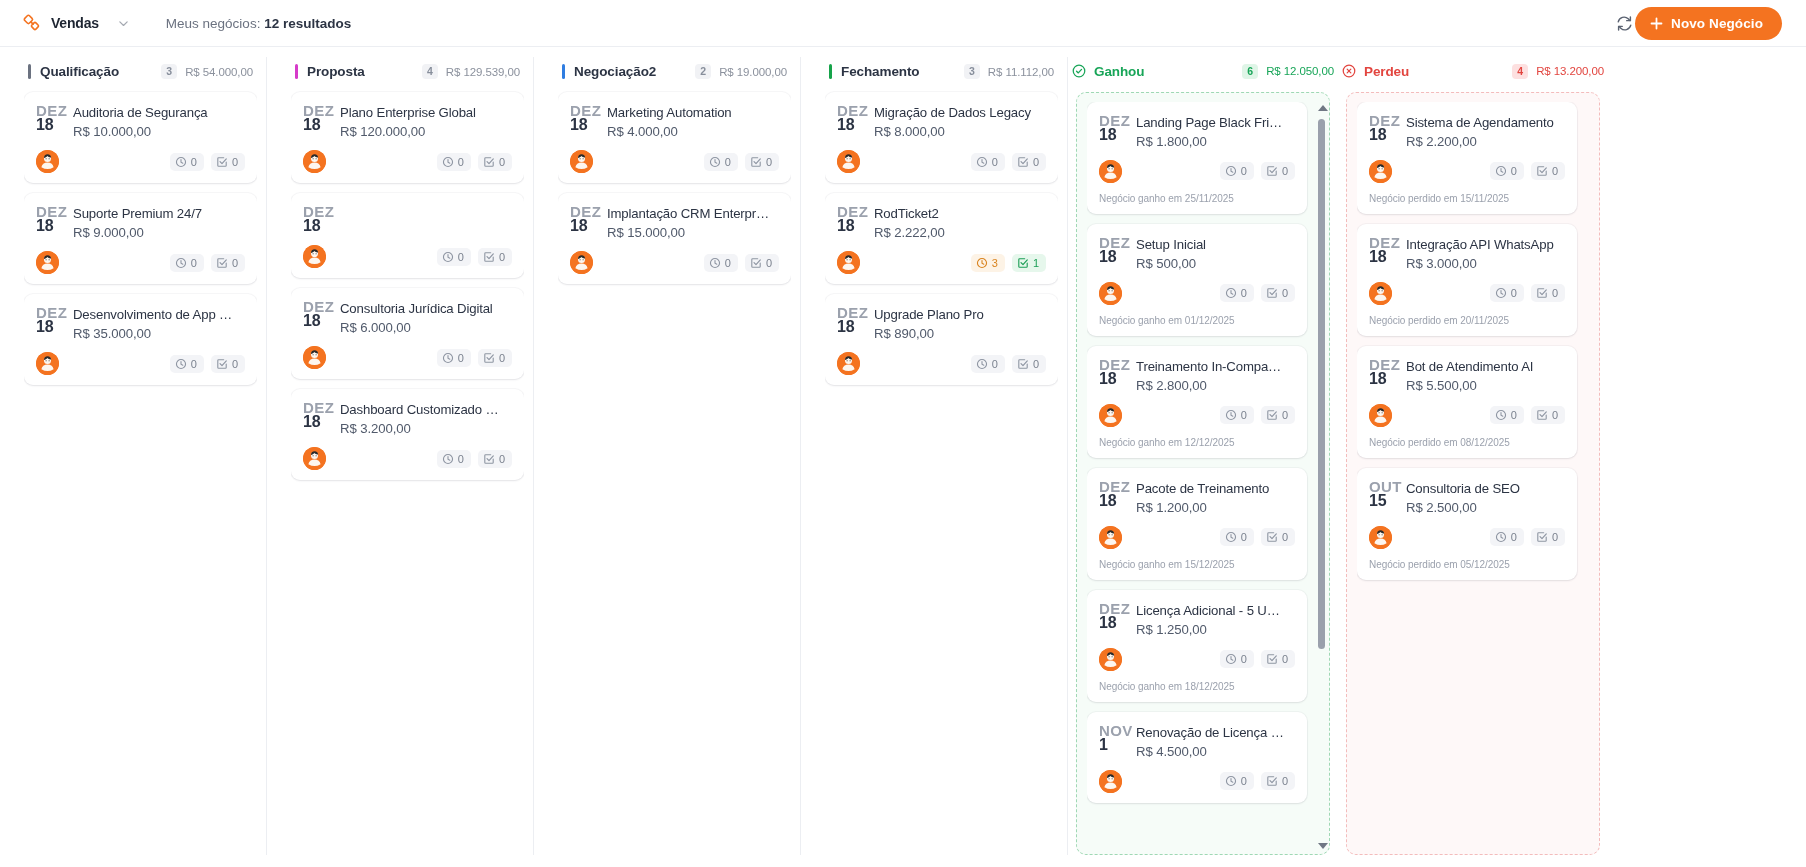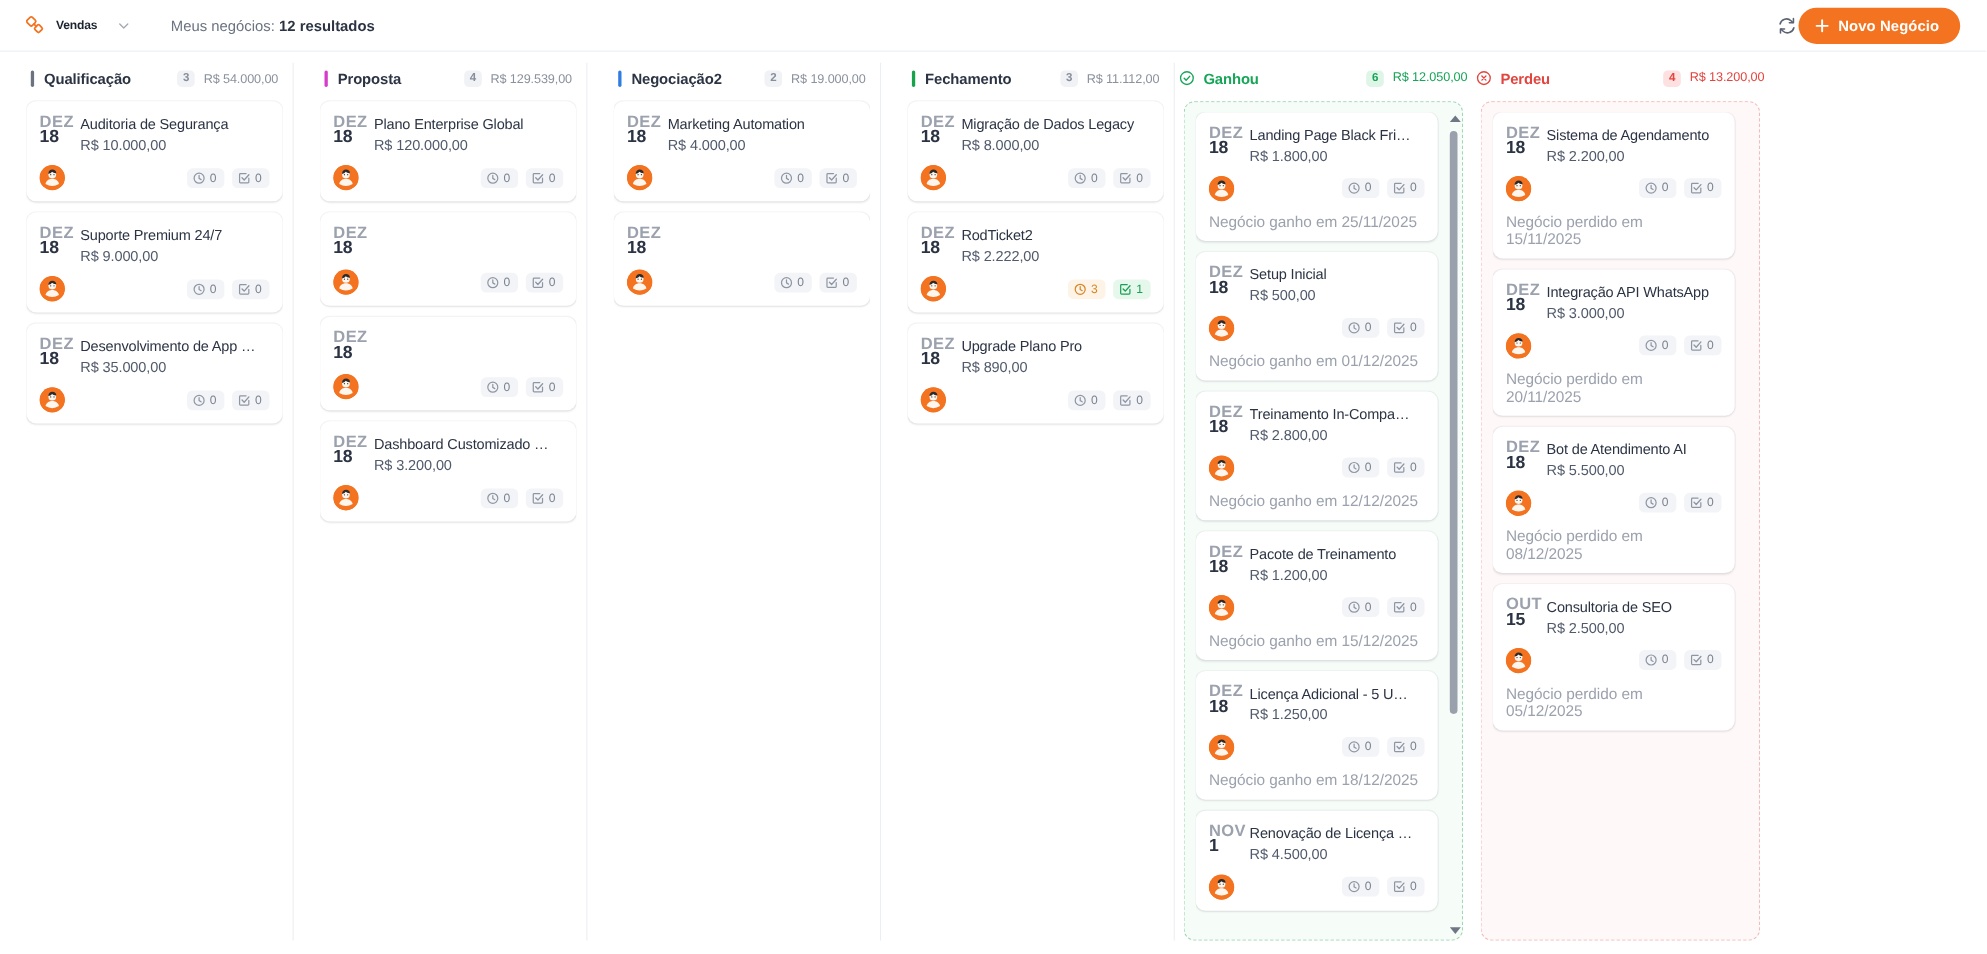--- a/index.html
+++ b/index.html
@@ -16,21 +16,21 @@
     height: 47px;
     display: flex;
     align-items: center;
     padding: 0 24px 0 23px;
     background: #ffffff;
     border-bottom: 1px solid #eceef2;
     position: relative;
   }
   .brand { display: flex; align-items: center; gap: 9px; }
   .brand-icon { width: 19px; height: 19px; display: block; }
-  .brand-title { font-size: 11px; font-weight: 700; color: #1d2431; letter-spacing: -0.2px; }
+  .brand-title { font-size: 14px; font-weight: 700; color: #1d2431; letter-spacing: -0.2px; }
   .chev { width: 13px; height: 13px; margin-left: 9px; opacity: .55; }
   .results {
     margin-left: 36px;
     font-size: 13.5px;
     color: #6b7280;
     white-space: nowrap;
   }
   .results b { color: #2c3444; font-weight: 700; }
   .topbar-right {
     margin-left: auto;
@@ -231,21 +231,21 @@
     border-radius: 5px;
     padding: 3px 7px 3px 5px;
     font-size: 11px;
     color: #7b828f;
     line-height: 12px;
   }
   .badge svg { width: 12px; height: 12px; display: block; }
   .badge.warn { background: #fdf3e6; color: #d98420; }
   .badge.ok { background: #e6f7ec; color: #1b9e55; }
   .card-note {
-    font-size: 14px;
+    font-size: 10px;
     color: #9ba1ad;
     margin-top: 10px;
     letter-spacing: -.05px;
   }
 </style>
 </head>
 <body>
 
 <div class="topbar">
   <div class="brand">
@@ -500,20 +500,24 @@
               </div>
             </div>
           </div>
         </div>
         <div class="card">
           <div class="card-top">
             <div class="date-blk">
               <div class="date-mon">DEZ</div>
               <div class="date-day">18</div>
             </div>
+            <div class="card-main">
+              <div class="card-title">Consultoria Jurídica Digital</div>
+              <div class="card-value">R$ 6.000,00</div>
+            </div>
           </div>
           <div class="card-bottom">
             <div class="avatar">
               <svg viewBox="0 0 23 23">
                 <circle cx="11.5" cy="11.5" r="11.5" fill="#f47320"></circle>
                 <path d="M11.5 12.6c-3.3 0-5.6 2-6.1 4.6a11.5 11.5 0 0 0 12.2 0c-.5-2.6-2.8-4.6-6.1-4.6z" fill="#fdf6ef"></path>
                 <circle cx="11.5" cy="8.6" r="3.5" fill="#fdf6ef"></circle>
                 <path d="M7.9 8.1c0-2.4 1.5-3.9 3.7-3.9 2.1 0 3.5 1.3 3.6 3.2-1.6.2-3-.4-3.9-1.3-.7 1-1.9 1.7-3.4 2z" fill="#2b2b2b"></path>
                 <circle cx="10.1" cy="8.8" r="0.55" fill="#2b2b2b"></circle>
                 <circle cx="13.1" cy="8.8" r="0.55" fill="#2b2b2b"></circle>
@@ -628,20 +632,24 @@
                 <span>0</span>
               </div>
             </div>
           </div>
         </div>
         <div class="card">
           <div class="card-top">
             <div class="date-blk">
               <div class="date-mon">DEZ</div>
               <div class="date-day">18</div>
+            </div>
+            <div class="card-main">
+              <div class="card-title">Implantação CRM Enterpr…</div>
+              <div class="card-value">R$ 15.000,00</div>
             </div>
           </div>
           <div class="card-bottom">
             <div class="avatar">
               <svg viewBox="0 0 23 23">
                 <circle cx="11.5" cy="11.5" r="11.5" fill="#f47320"></circle>
                 <path d="M11.5 12.6c-3.3 0-5.6 2-6.1 4.6a11.5 11.5 0 0 0 12.2 0c-.5-2.6-2.8-4.6-6.1-4.6z" fill="#fdf6ef"></path>
                 <circle cx="11.5" cy="8.6" r="3.5" fill="#fdf6ef"></circle>
                 <path d="M7.9 8.1c0-2.4 1.5-3.9 3.7-3.9 2.1 0 3.5 1.3 3.6 3.2-1.6.2-3-.4-3.9-1.3-.7 1-1.9 1.7-3.4 2z" fill="#2b2b2b"></path>
                 <circle cx="10.1" cy="8.8" r="0.55" fill="#2b2b2b"></circle>

